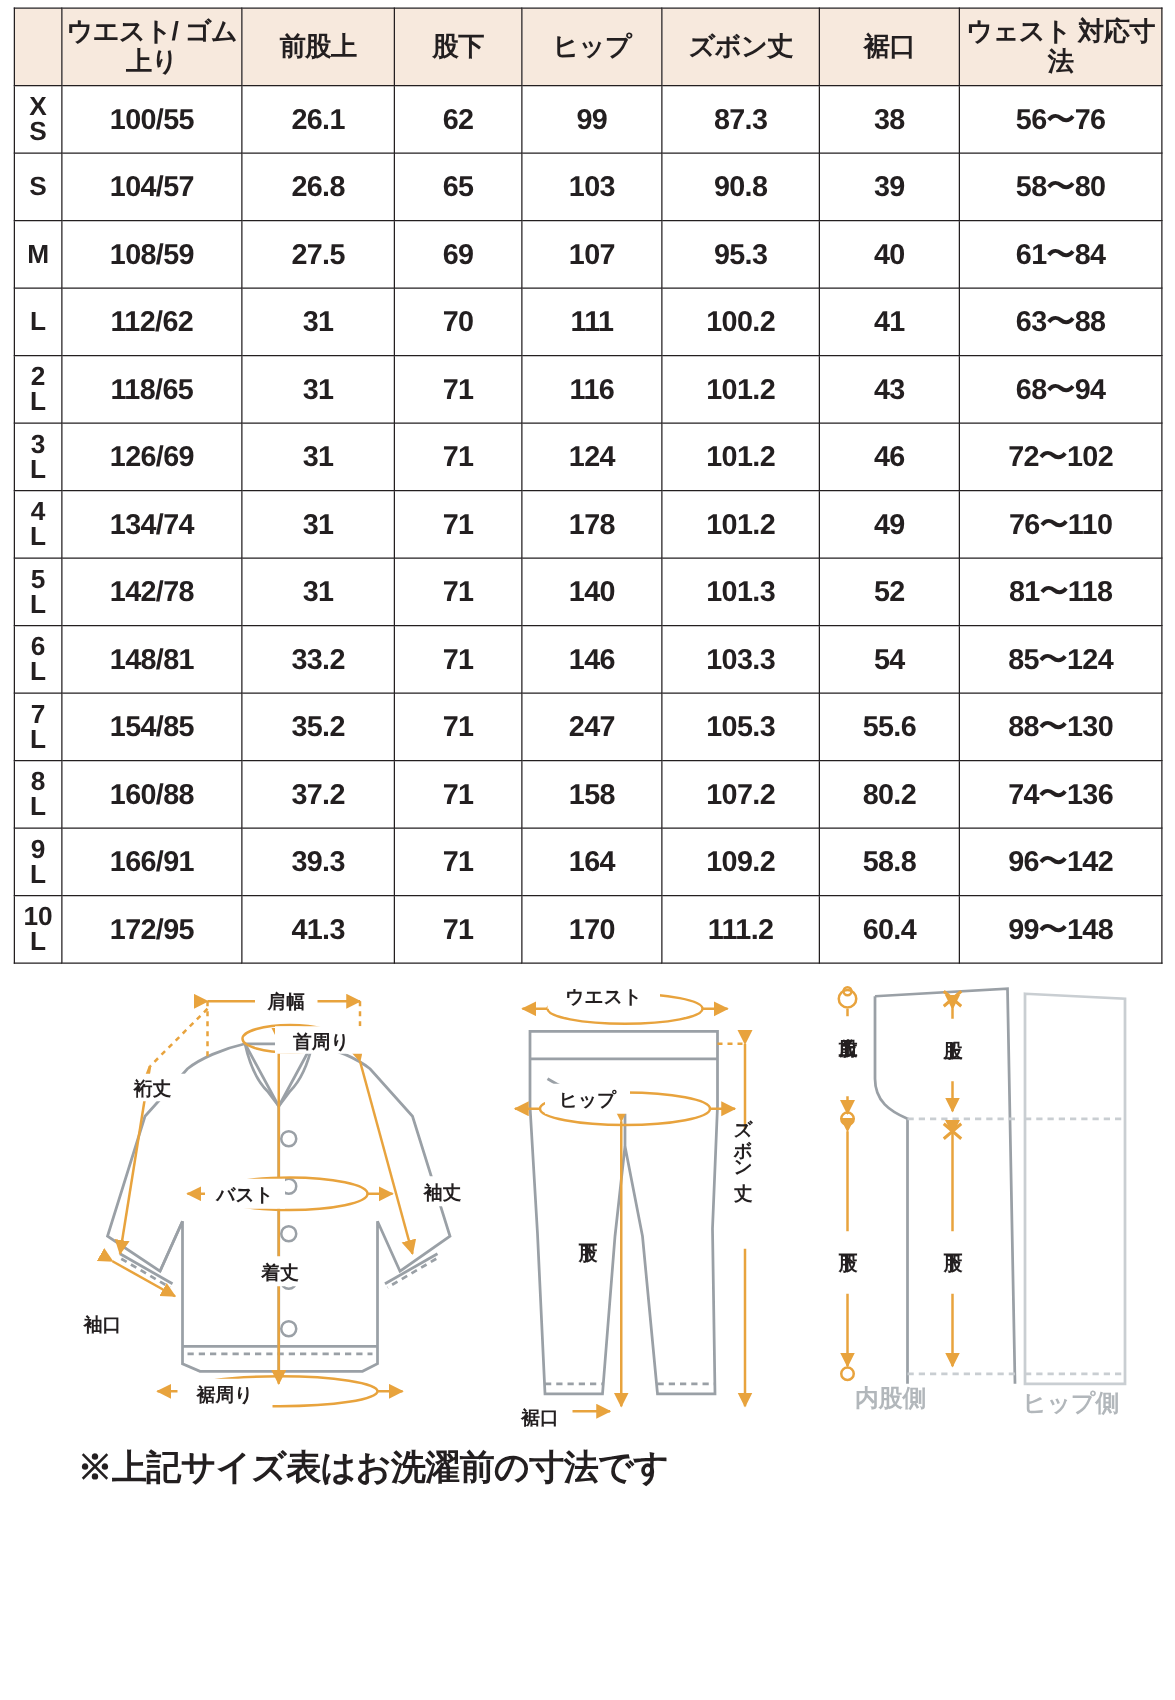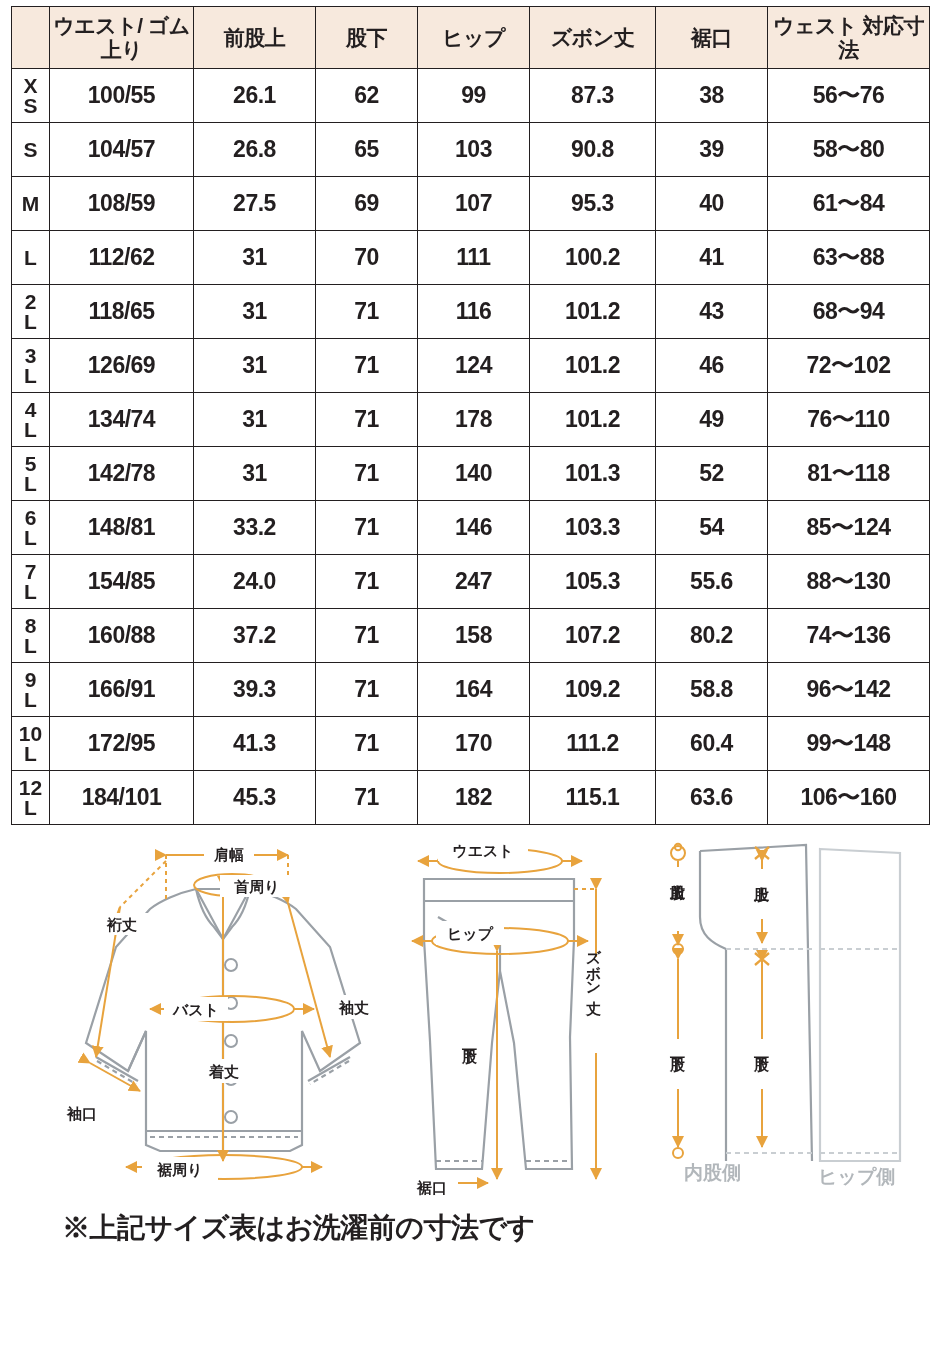--- a/index.html
+++ b/index.html
@@ -245,21 +245,21 @@
         <td>54</td>
         <td>85〜124</td>
       </tr>
 
       <tr>
         <td class="sizecell">
           <span>7</span>
           <span>L</span>
         </td>
         <td>154/85</td>
-        <td>24.0</td>
+        <td>35.2</td>
         <td>71</td>
         <td>247</td>
         <td>105.3</td>
         <td>55.6</td>
         <td>88〜130</td>
       </tr>
 
       <tr>
         <td class="sizecell">
           <span>8</span>
@@ -296,33 +296,20 @@
         <td>172/95</td>
         <td>41.3</td>
         <td>71</td>
         <td>170</td>
         <td>111.2</td>
         <td>60.4</td>
         <td>99〜148</td>
       </tr>
 
 
-      <tr>
-        <td class="sizecell">
-          <span>12</span>
-          <span>L</span>
-        </td>
-        <td>184/101</td>
-        <td>45.3</td>
-        <td>71</td>
-        <td>182</td>
-        <td>115.1</td>
-        <td>63.6</td>
-        <td>106〜160</td>
-      </tr>
     </tbody>
   </table>
 
   <div class="illus">
     <svg width="940" height="416" viewBox="0 0 940 416" xmlns="http://www.w3.org/2000/svg">
       <defs>
         <marker id="ar" markerWidth="7" markerHeight="7" refX="5.5" refY="3" orient="auto">
           <path d="M0,0 L6,3 L0,6 z" fill="#e8a33d"></path>
         </marker>
         <marker id="arS" markerWidth="7" markerHeight="7" refX="5.5" refY="3" orient="auto">

